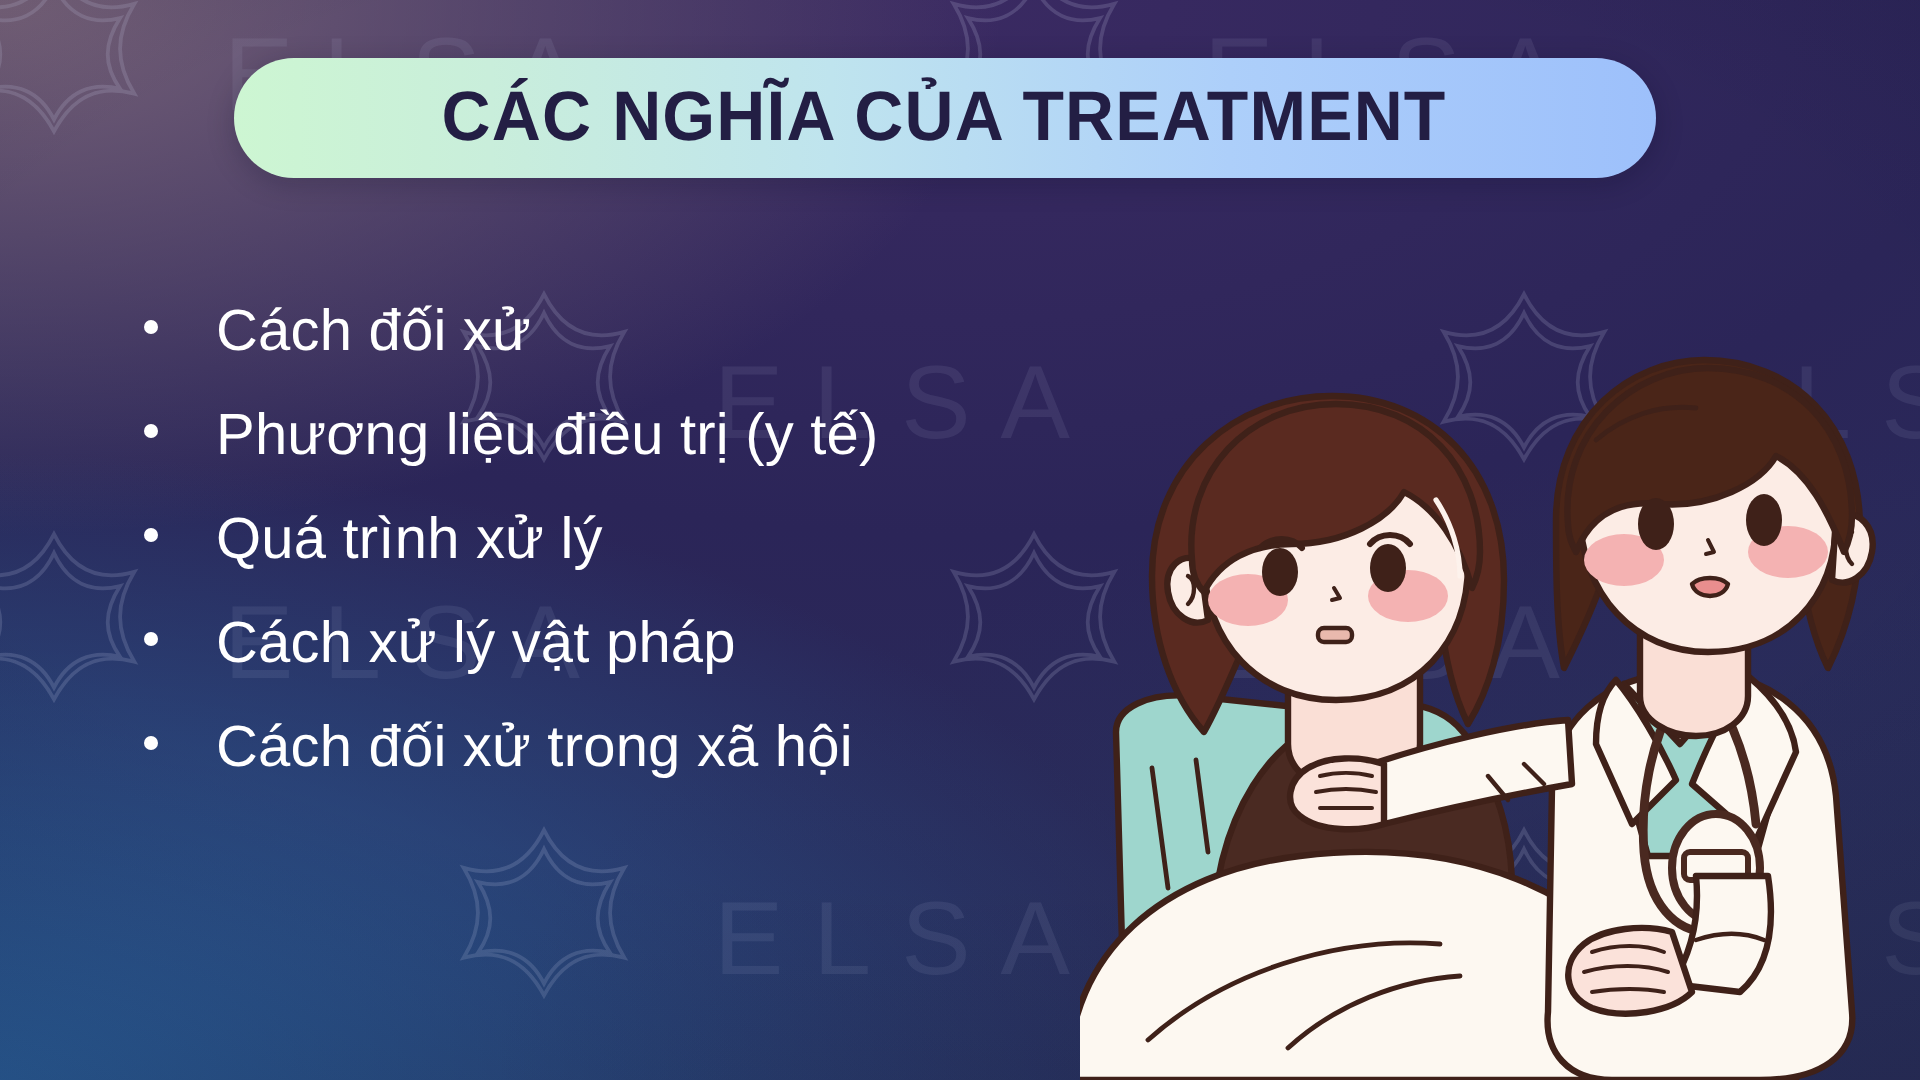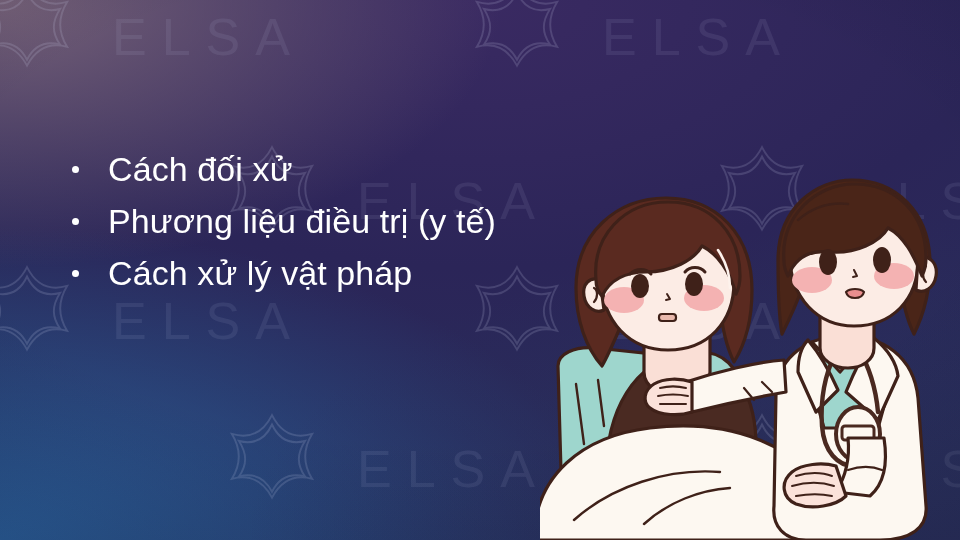--- a/index.html
+++ b/index.html
@@ -101,21 +101,21 @@
     width: 7px;
     height: 7px;
     border-radius: 50%;
     background: #ffffff;
     margin-right: 29px;
     position: relative;
     top: -8px;
   }
   .bullet-text {
     font-family: "Liberation Sans", sans-serif;
-    font-size: 34px;
+    font-size: 29px;
     line-height: 1;
     color: #ffffff;
     white-space: nowrap;
     letter-spacing: 0.1px;
   }
 
   
   .illustration {
     position: absolute;
     left: 540px;
@@ -322,29 +322,40 @@
         <ellipse cx="288" cy="86" rx="9" ry="13" fill="#3f2119" stroke="none"></ellipse>
         <ellipse cx="342" cy="84" rx="9" ry="13" fill="#3f2119" stroke="none"></ellipse>
 
         <path d="M314 94 l3 6 -4 1" fill="none" stroke="#3f2119" stroke-width="2"></path>
 
         <path d="M306 116 C310 112 320 112 324 116 C322 124 308 124 306 116 Z" fill="#e98e8e" stroke="#3f2119" stroke-width="2.2"></path>
       </g>
     </svg>
   </div>
 
+  <div class="title-pill">
+    <span class="title-text">CÁC NGHĨA CỦA TREATMENT</span>
+  </div>
 
   <ul class="bullets">
     <li class="bullet-item">
       <span class="bullet-dot"></span>
       <span class="bullet-text">Cách đối xử</span>
     </li>
     <li class="bullet-item">
       <span class="bullet-dot"></span>
       <span class="bullet-text">Phương liệu điều trị (y tế)</span>
     </li>
     <li class="bullet-item">
       <span class="bullet-dot"></span>
+      <span class="bullet-text">Quá trình xử lý</span>
+    </li>
+    <li class="bullet-item">
+      <span class="bullet-dot"></span>
       <span class="bullet-text">Cách xử lý vật pháp</span>
     </li>
+    <li class="bullet-item">
+      <span class="bullet-dot"></span>
+      <span class="bullet-text">Cách đối xử trong xã hội</span>
+    </li>
   </ul>
 
 </div>
 
 </body></html>

